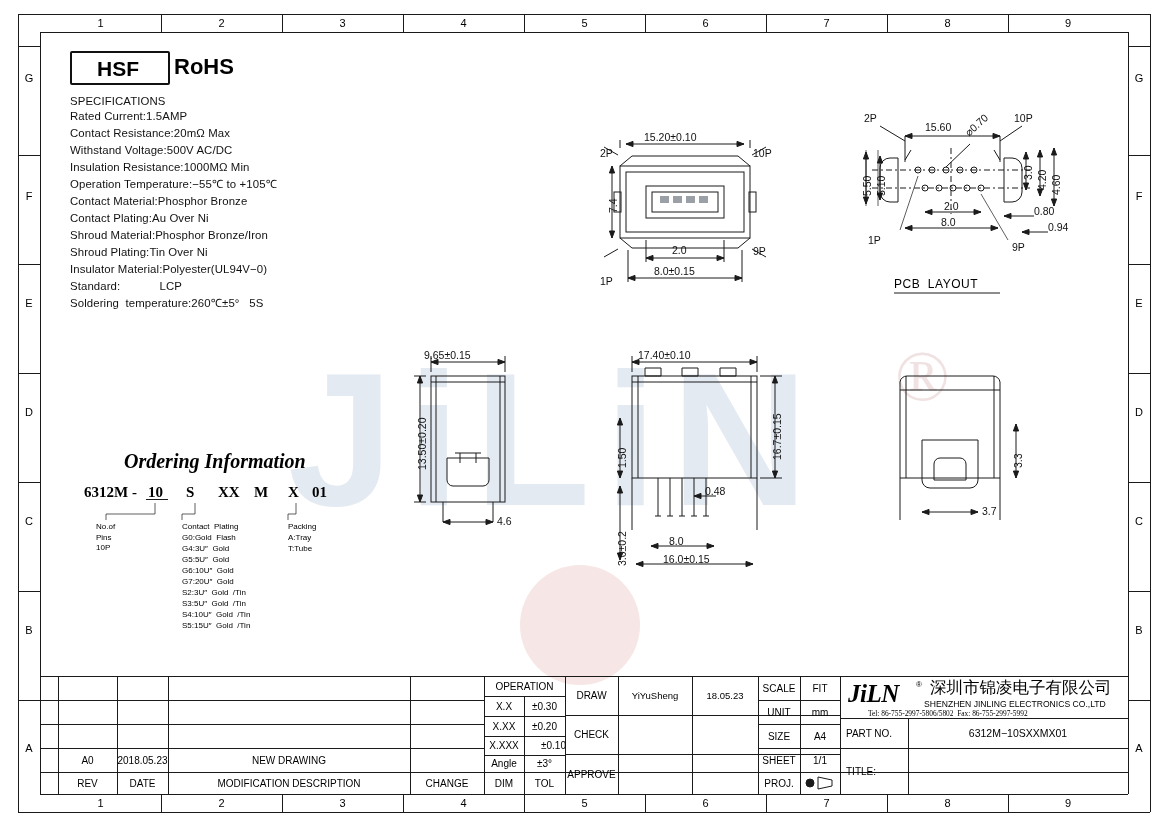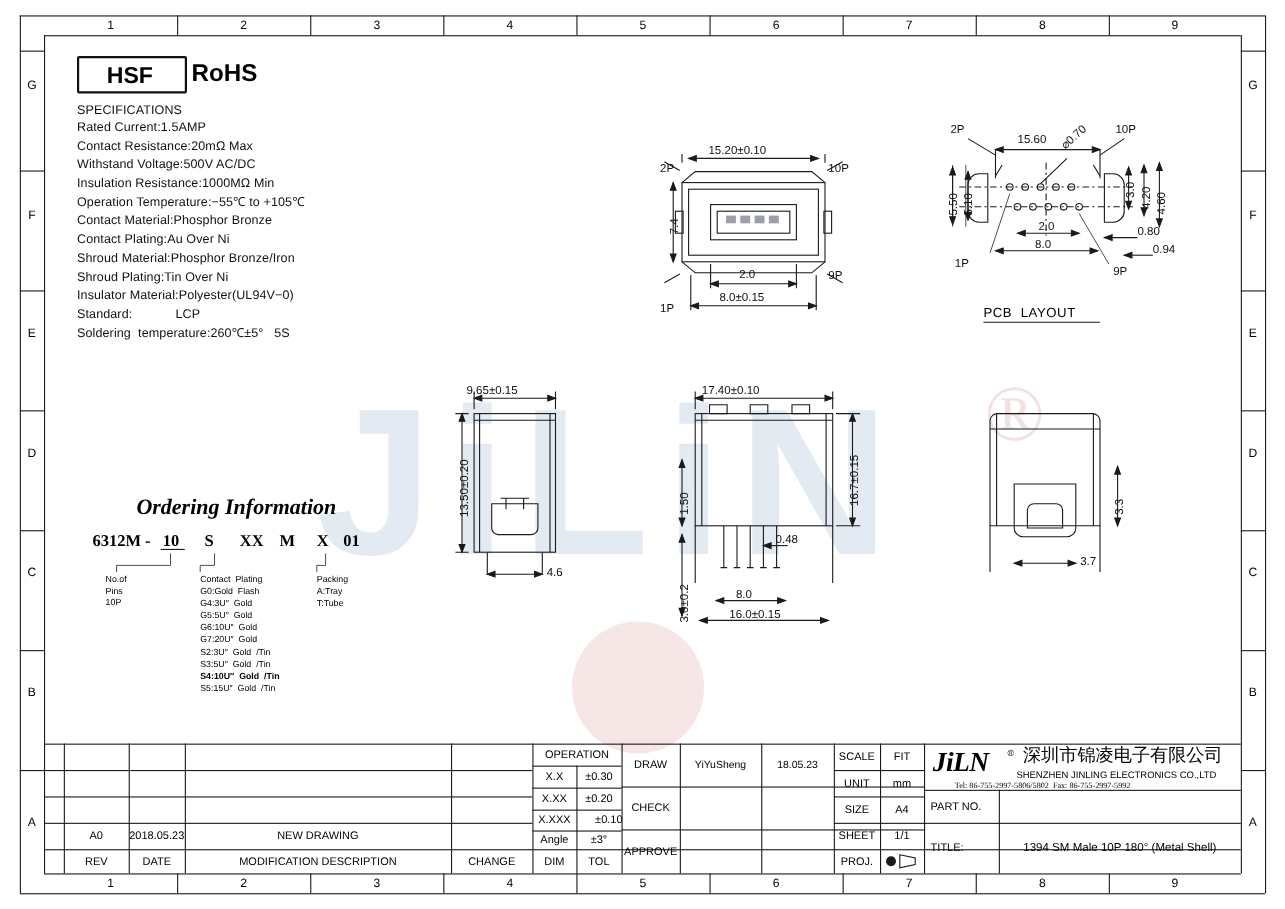--- a/index.html
+++ b/index.html
@@ -155,21 +155,21 @@
 Pins
 10P</div>
   <div class="ordleg" style="left:182px;top:522px;">Contact  Plating</div>
   <div class="ordleg" style="left:182px;top:533px;">G0:Gold  Flash</div>
   <div class="ordleg" style="left:182px;top:544px;">G4:3U″  Gold</div>
   <div class="ordleg" style="left:182px;top:555px;">G5:5U″  Gold</div>
   <div class="ordleg" style="left:182px;top:566px;">G6:10U″  Gold</div>
   <div class="ordleg" style="left:182px;top:577px;">G7:20U″  Gold</div>
   <div class="ordleg" style="left:182px;top:588px;">S2:3U″  Gold  /Tin</div>
   <div class="ordleg" style="left:182px;top:599px;">S3:5U″  Gold  /Tin</div>
-  <div class="ordleg" style="left:182px;top:610px;font-weight:bold;">S4:10U″  Gold  /Tin</div>
+  <div class="ordleg" style="left:182px;top:610px;">S4:10U″  Gold  /Tin</div>
   <div class="ordleg" style="left:182px;top:621px;">S5:15U″  Gold  /Tin</div>
   <div class="ordleg" style="left:288px;top:522px;">Packing</div>
   <div class="ordleg" style="left:288px;top:533px;">A:Tray</div>
   <div class="ordleg" style="left:288px;top:544px;">T:Tube</div>
 
   <svg width="1168" height="826">
     <g stroke="#1a1a1a" stroke-width="1" fill="none">
 
       <rect x="620" y="166" width="130" height="72"></rect>
       <rect x="626" y="172" width="118" height="60"></rect>
@@ -488,16 +488,16 @@
   <div class="ln h" style="left:840px;top:748px;width:288px;"></div>
   <div class="ln v" style="left:908px;top:718px;height:76px;"></div>
 
   <div class="brand" style="left:848px;top:680px;font-size:25px;letter-spacing:-0.5px;">JiLN</div>
   <div class="txt" style="left:916px;top:681px;font-size:8px;">®</div>
   <div class="txt" style="left:930px;top:679px;font-size:16.5px;font-family:'Liberation Sans',sans-serif;">深圳市锦凌电子有限公司</div>
   <div class="txt" style="left:924px;top:700px;font-size:8.6px;">SHENZHEN JINLING ELECTRONICS CO.,LTD</div>
   <div class="txt" style="left:868px;top:710px;font-size:7.4px;font-family:'Liberation Serif',serif;">Tel: 86-755-2997-5806/5802  Fax: 86-755-2997-5992</div>
 
   <div class="tblcell" style="left:846px;top:718px;width:60px;height:30px;justify-content:flex-start;">PART NO.</div>
+  <div class="tblcell" style="left:908px;top:718px;width:220px;height:30px;font-size:10.5px;">6312M−10SXXMX01</div>
   <div class="tblcell" style="left:846px;top:748px;width:60px;height:46px;justify-content:flex-start;">TITLE:</div>
-  <div class="tblcell" style="left:908px;top:748px;width:220px;height:46px;font-size:10.5px;">1394 SM Male 10P 180° (Metal Shell)</div>
 
 </div>
 
 </body></html>

